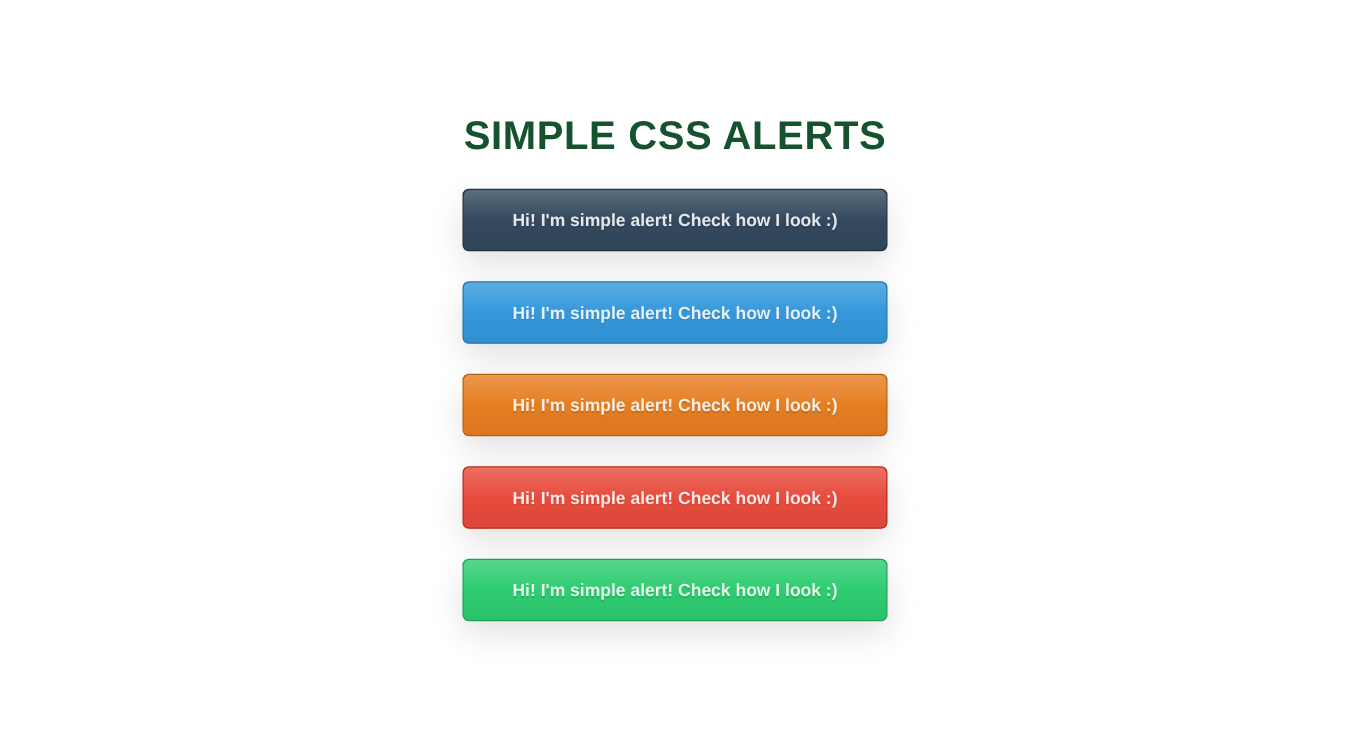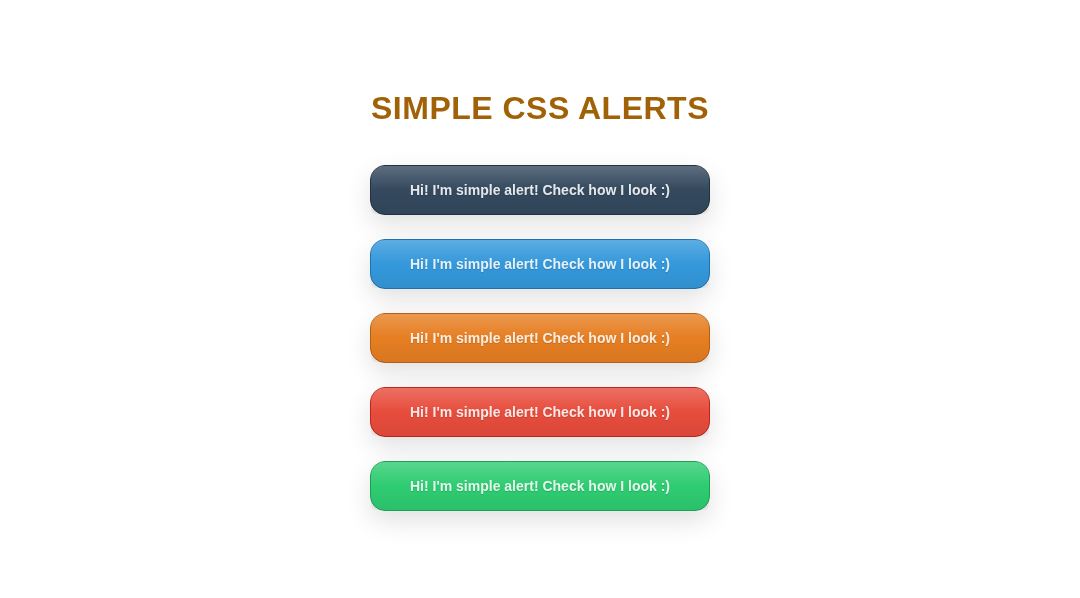--- a/index.html
+++ b/index.html
@@ -15,33 +15,33 @@
     width: 100%;
     display: flex;
     flex-direction: column;
     align-items: center;
     padding-top: 90px;
   }
   .title {
     font-size: 32px;
     font-weight: 700;
     letter-spacing: 0.5px;
-    color: #a16207;
-    margin-bottom: 38px;
+    color: #14532d;
+    margin-bottom: 24px;
     text-transform: uppercase;
   }
   .alerts {
     display: flex;
     flex-direction: column;
     gap: 24px;
   }
   .alert {
     width: 340px;
     padding: 16px 12px;
-    border-radius: 15px;
+    border-radius: 5px;
     text-align: center;
     font-size: 14px;
     font-weight: 700;
     color: rgba(255,255,255,0.88);
     box-shadow: 0 10px 26px rgba(0,0,0,0.12);
     position: relative;
     text-shadow: 0 1px 1px rgba(0,0,0,0.15);
     background-clip: padding-box;
   }
   .alert::after {

